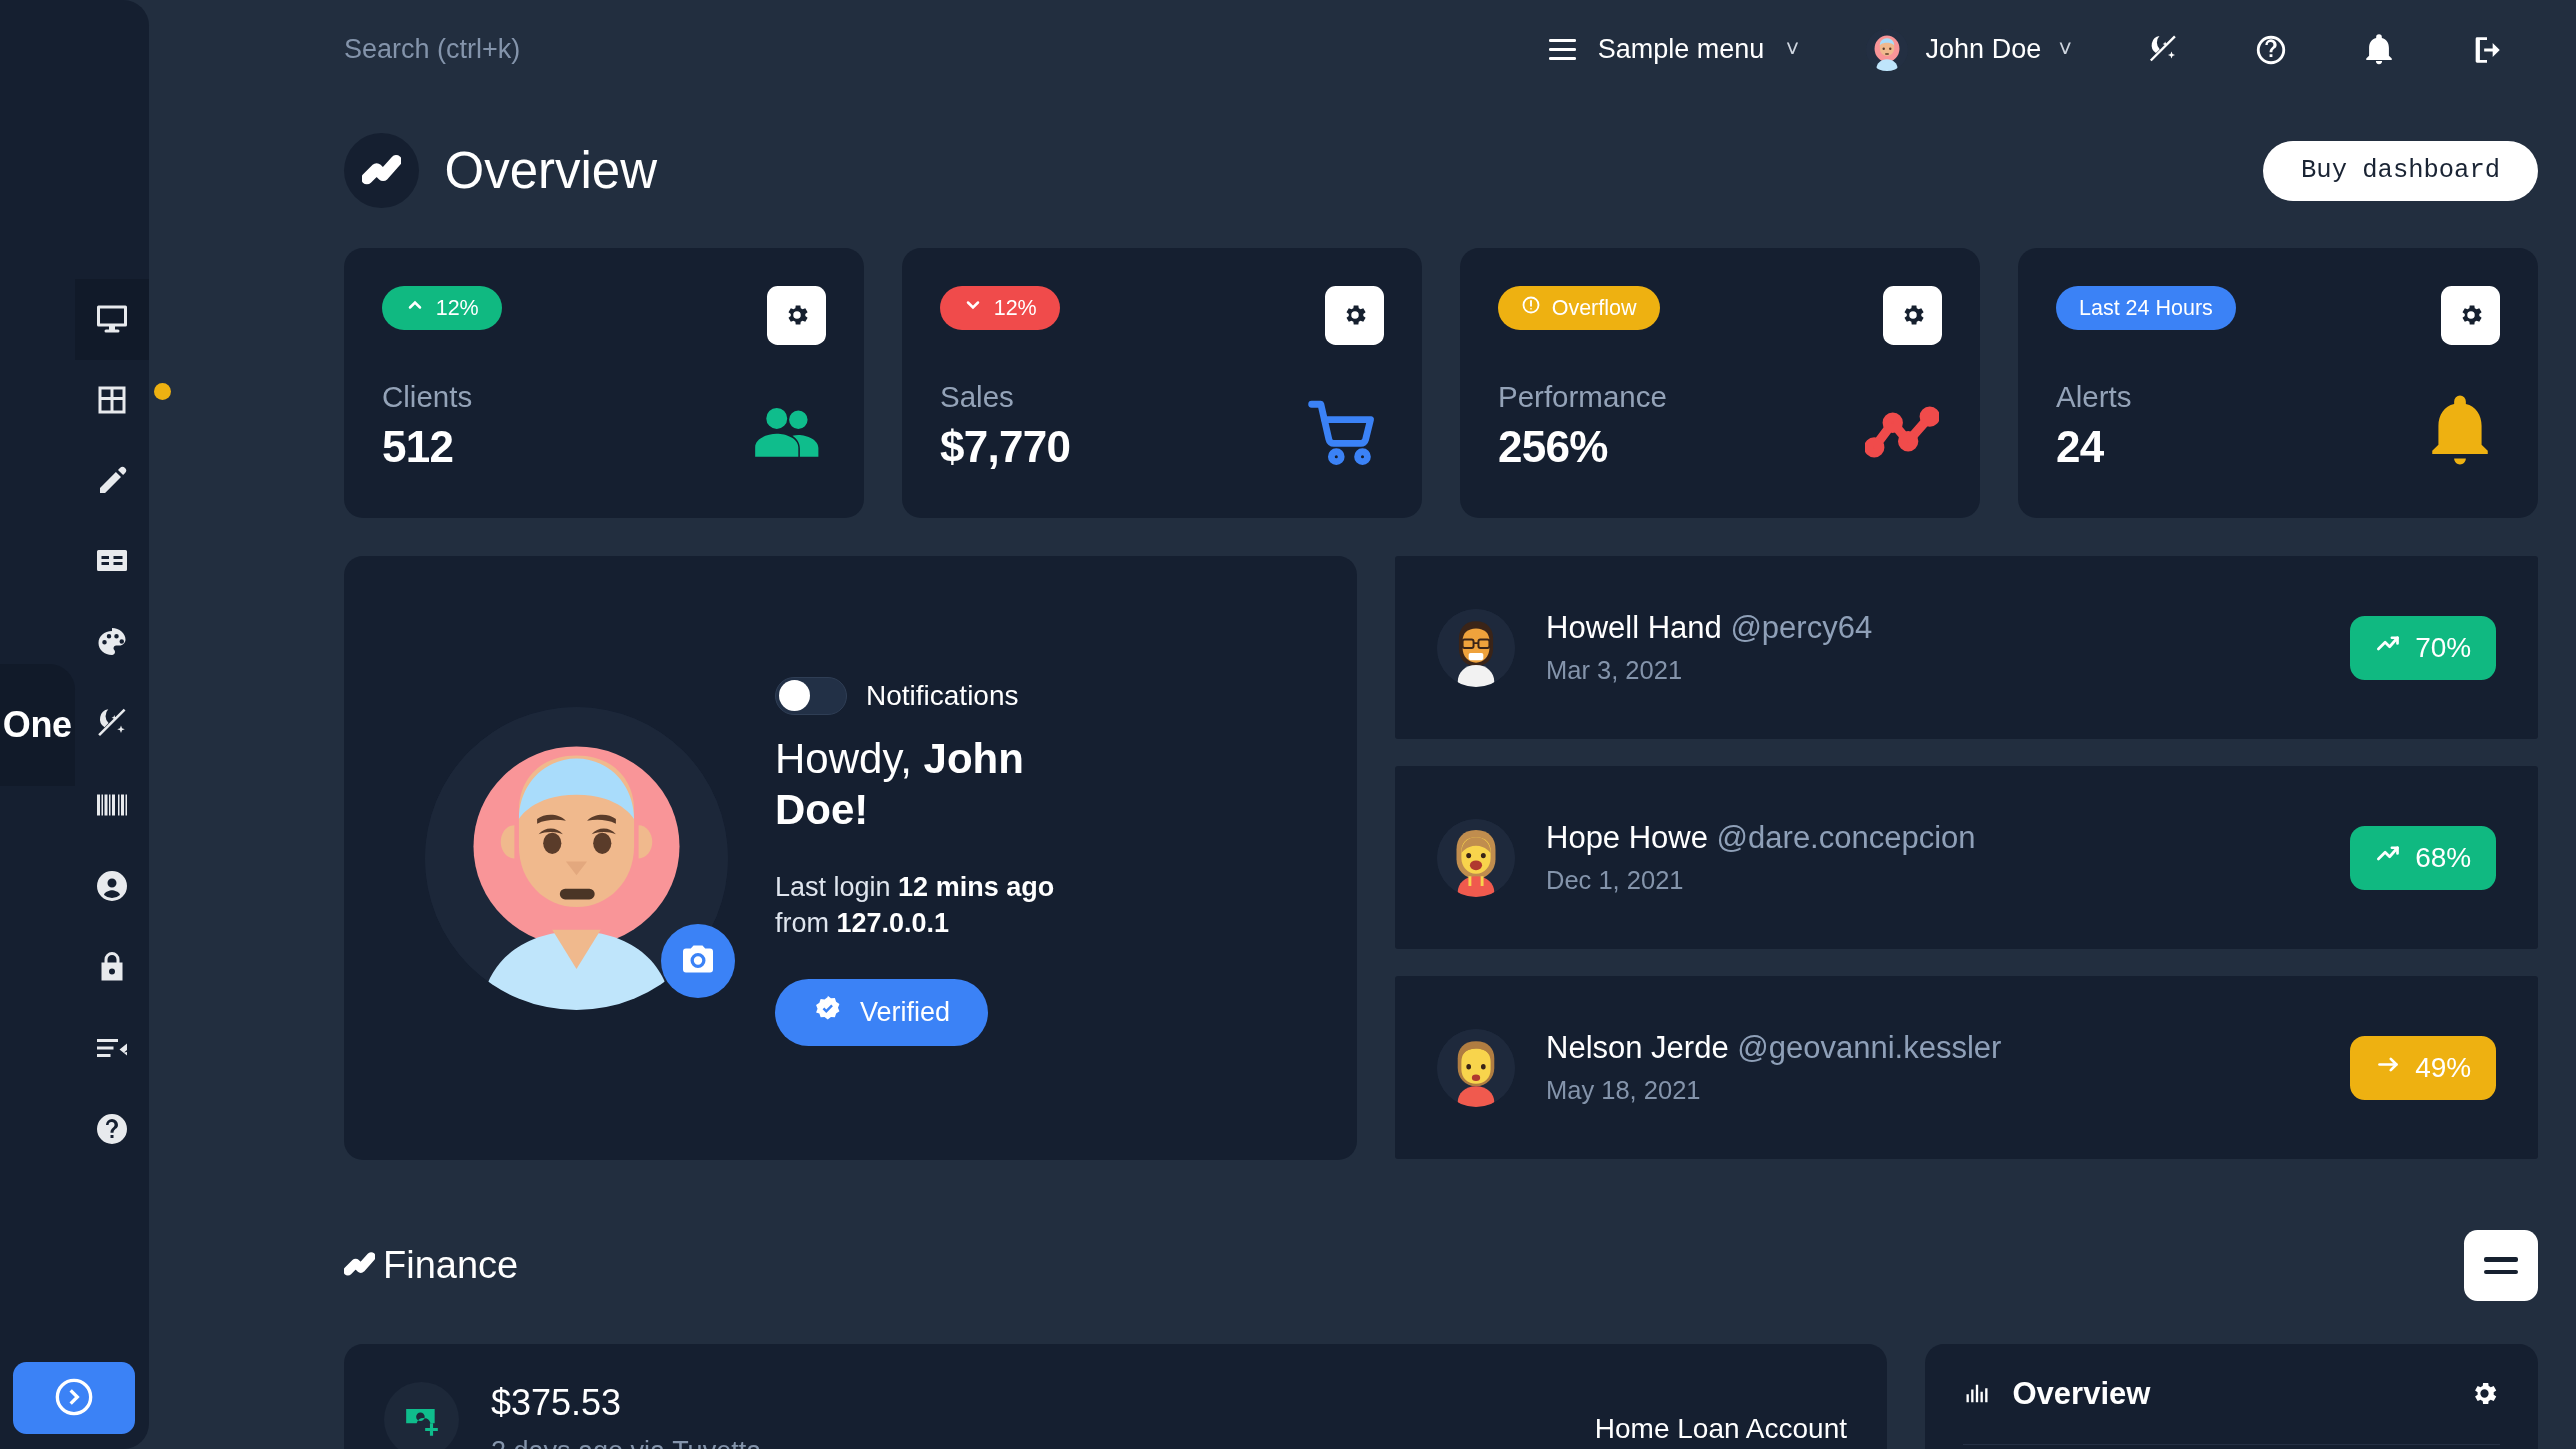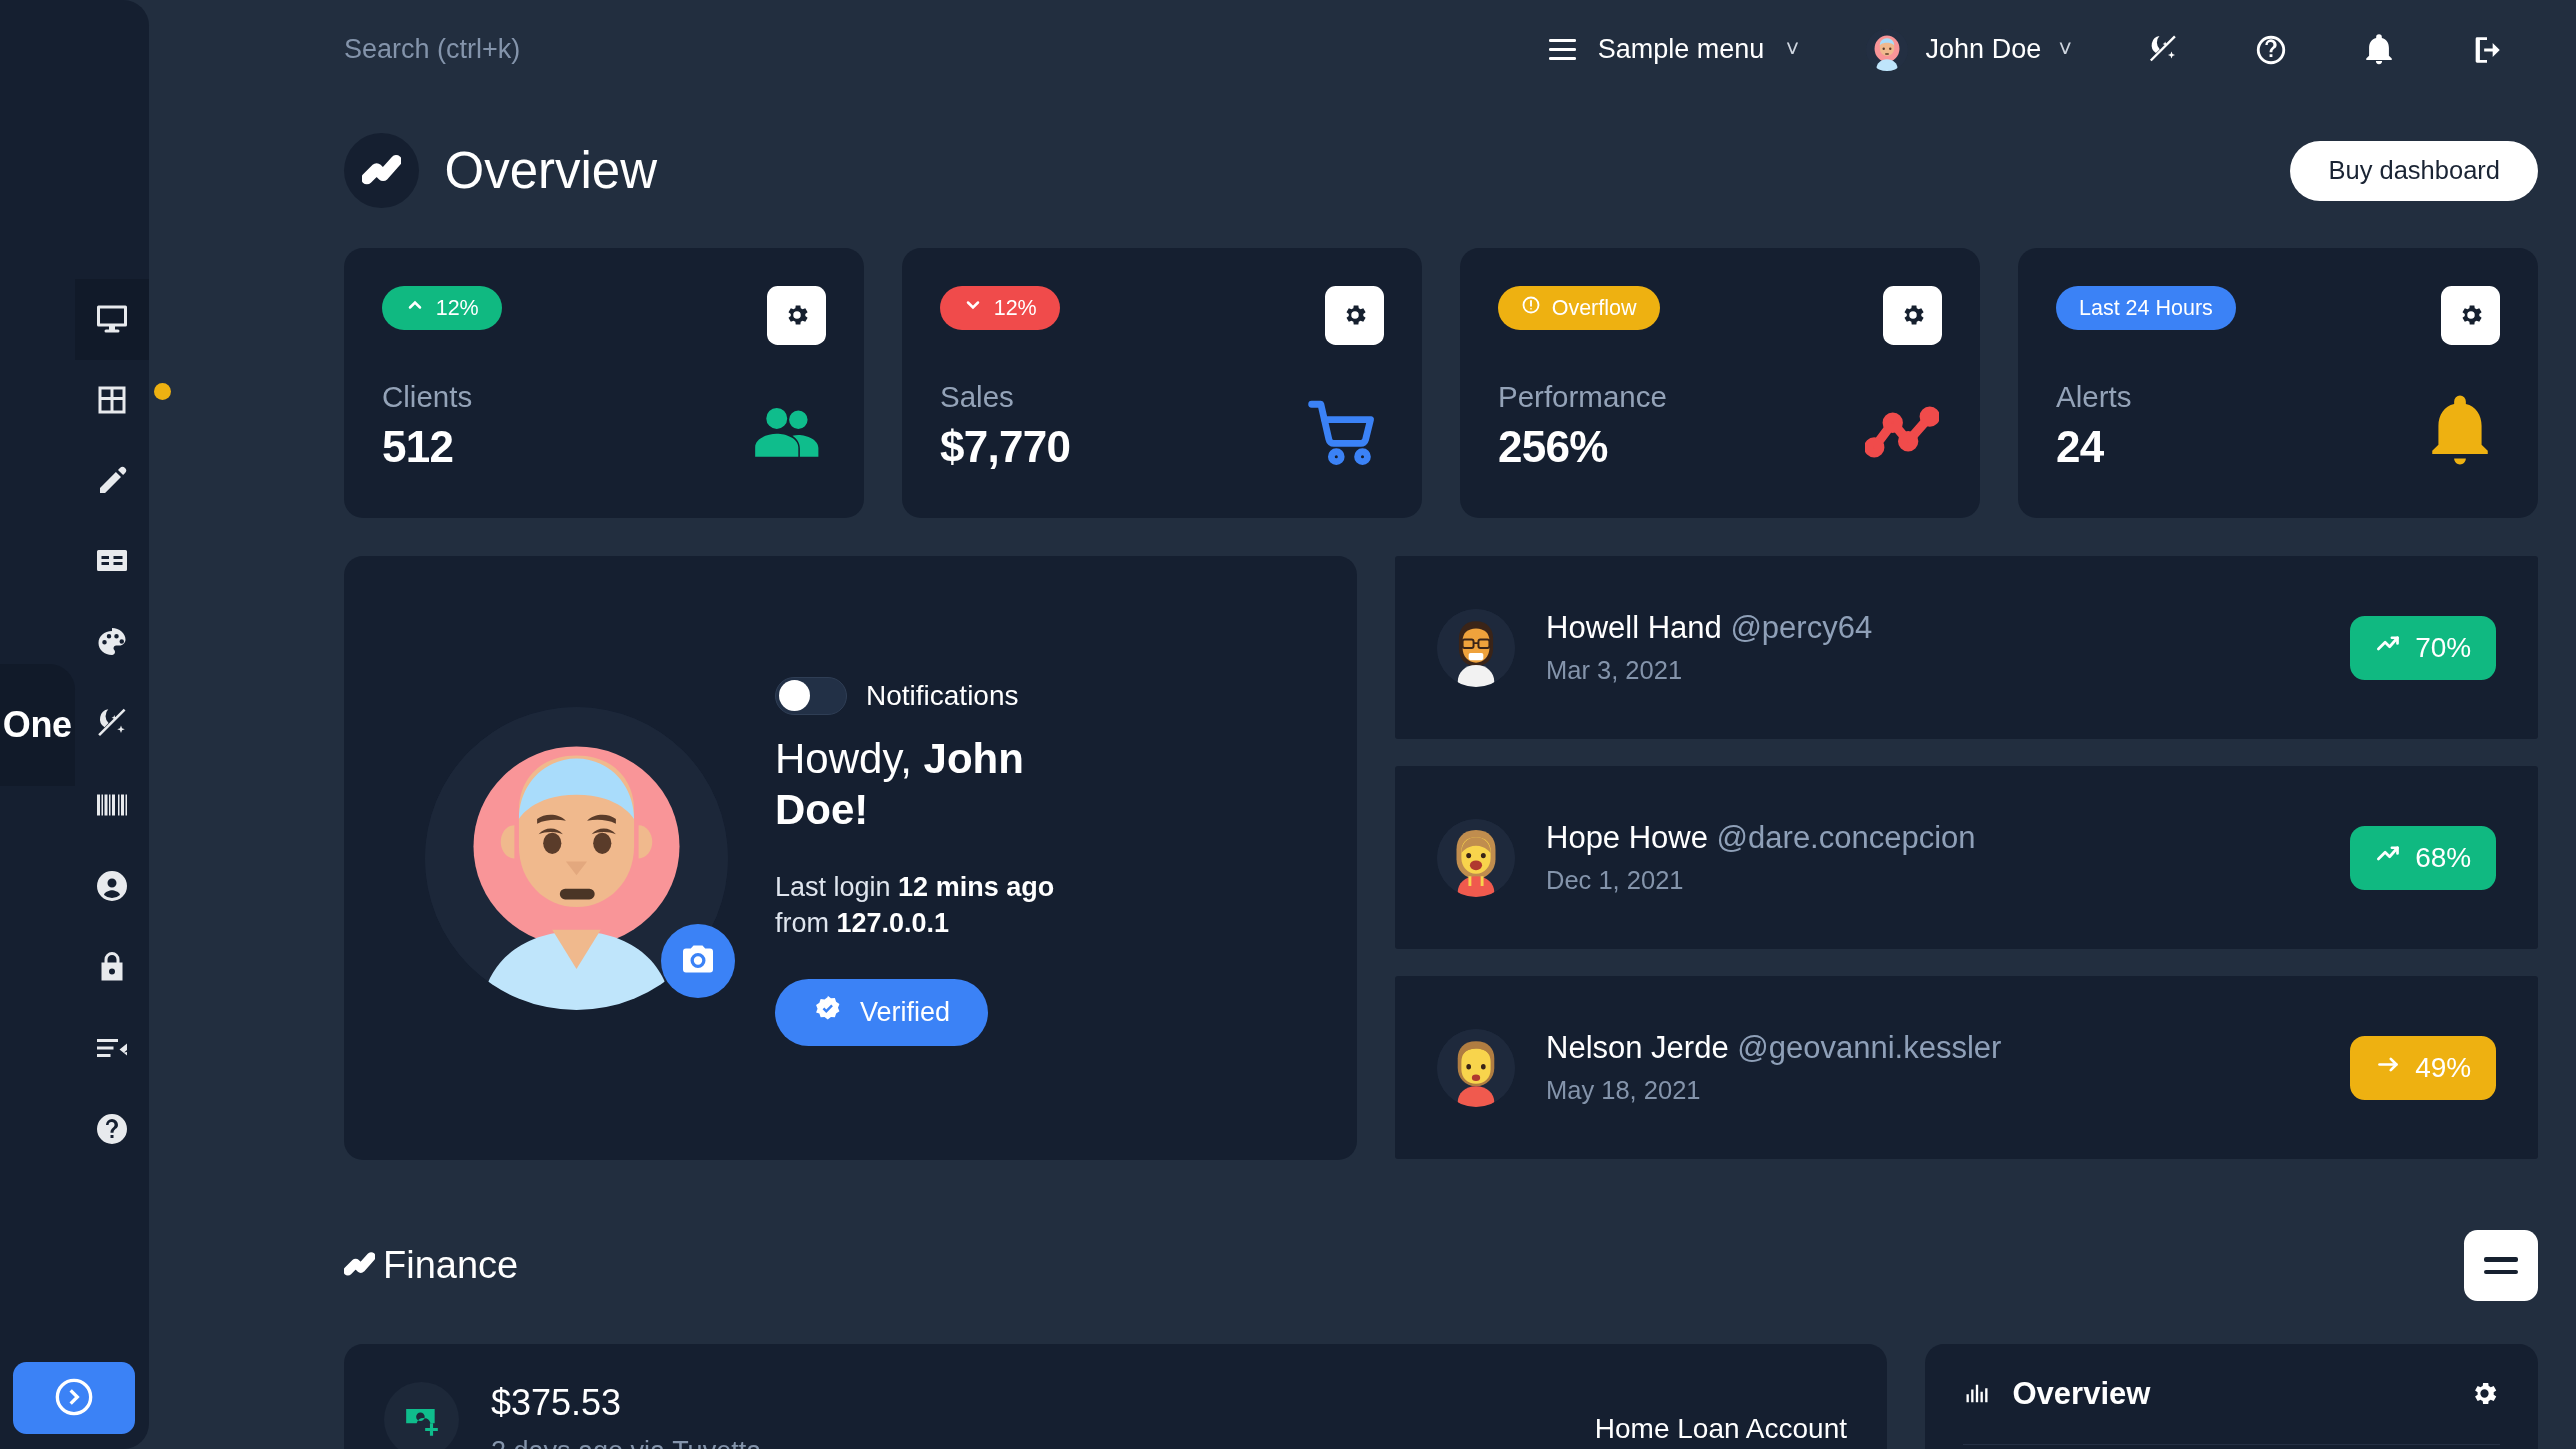--- a/index.html
+++ b/index.html
@@ -84,21 +84,21 @@
   .page-icon {
     width: 75px; height: 75px; border-radius: 50%;
     background: #151f30; display: flex; align-items: center; justify-content: center;
     flex: 0 0 75px;
   }
   .page-icon svg { width: 39px; height: 39px; stroke: #fff; fill: none; stroke-width: 7; stroke-linecap: round; stroke-linejoin: round; }
   .page-title { color: #fff; font-size: 51px; margin-left: 25.5px; font-weight: 400; }
   .head-spacer { flex: 1; }
   .buy-btn {
     background: #fff; color: #1a2434; border: none;
-    font-size: 25.5px; font-family: Liberation Sans, sans-serif;
+    font-size: 25.5px; font-family: Liberation Mono, monospace;
     padding: 0 38px; height: 60px; border-radius: 30px; cursor: pointer;
   }
 
   
   .kpi-row {
     display: grid; grid-template-columns: repeat(4, 1fr); gap: 38px;
     margin: 40px 38px 0 195px;
   }
   .kpi-card {
     background: #151f30; border-radius: 19px; height: 270px;

